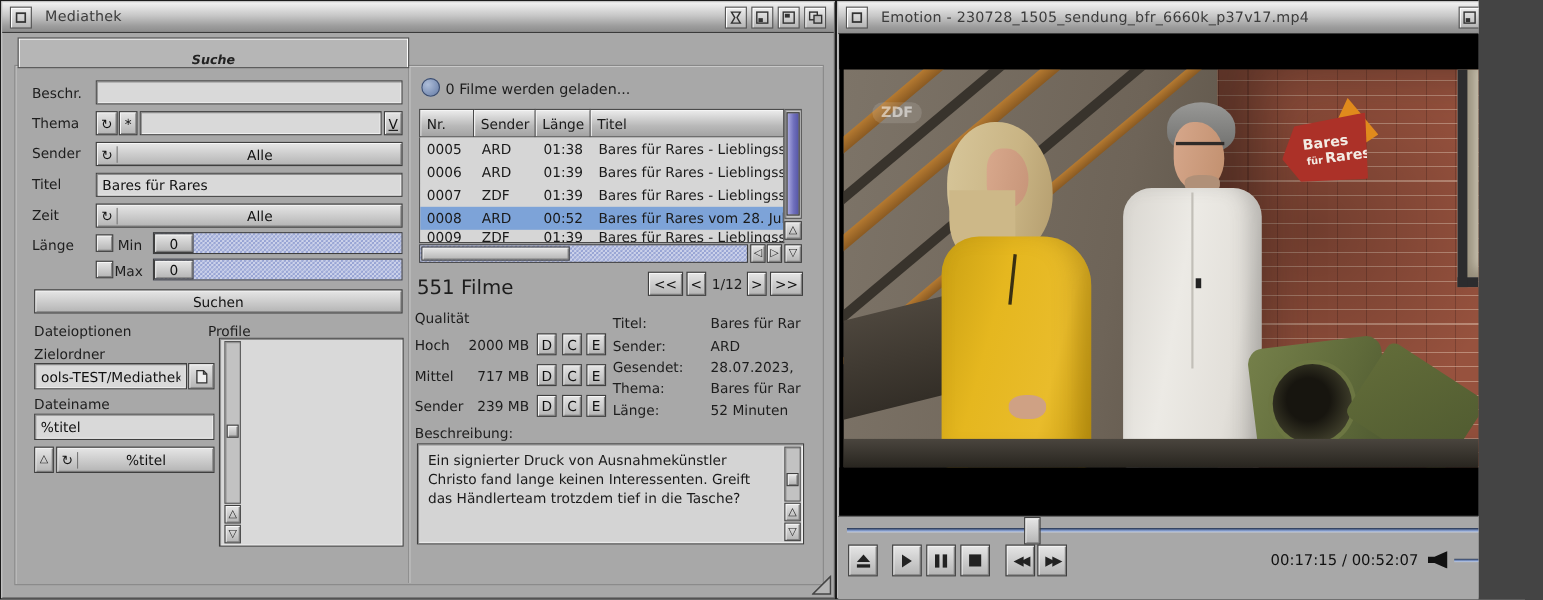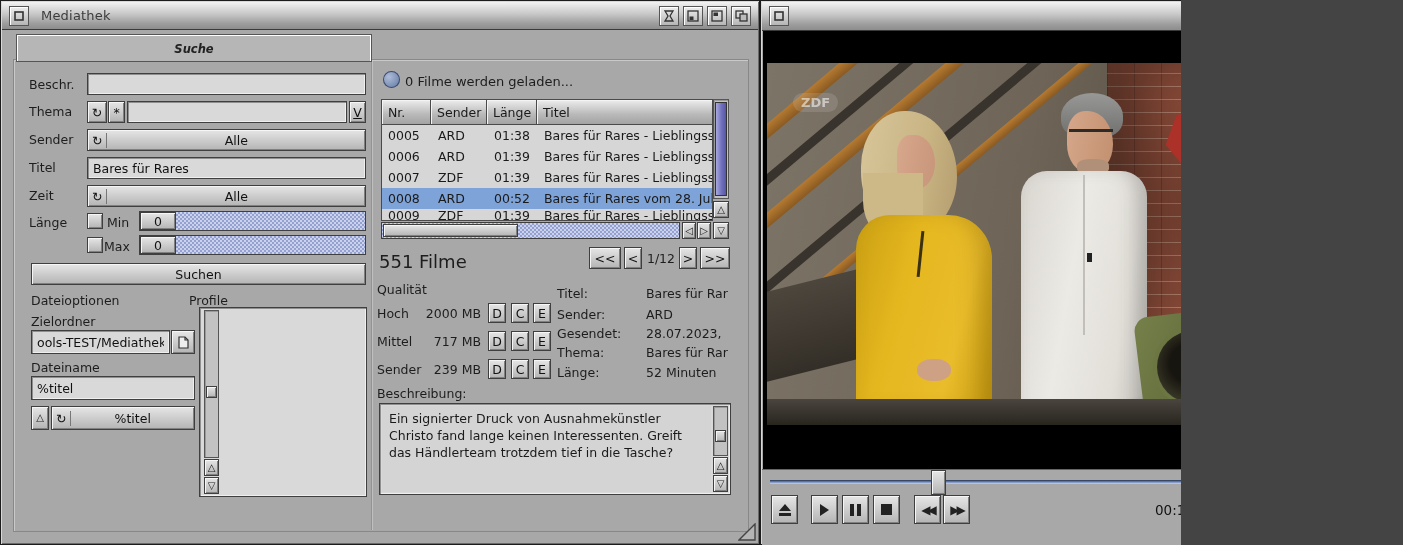--- a/index.html
+++ b/index.html
@@ -1,17 +1,17 @@
 <!DOCTYPE html>
 <html style="--selection: #7da3d8; --profile-selection: #5b95d6; --slider-blue: #93a0d2; --hoodie-yellow: #e5b71f; --logo-orange: #e08a1c; --logo-red: #ac3128;"><head>
 <meta charset="utf-8">
 <style>
   html,body{margin:0;padding:0;background:#444;}
   *{box-sizing:border-box;}
-  .screen{position:relative;width:1181px;height:545px;background:#a3a3a3;overflow:hidden;
+  .screen{position:relative;width:1344px;height:545px;background:#a3a3a3;overflow:hidden;
           font-family:"DejaVu Sans",sans-serif;font-size:12.5px;color:#1a1a1a;}
   .window{position:absolute;top:0;height:545px;background:#a8a8a8;border:1px solid #1c1c1c;
           box-shadow:inset 1px 1px 0 #d8d8d8, inset -1px -1px 0 #6a6a6a;}
   .win-left{left:0;width:760px;}
   .win-right{left:760px;width:643px;}
 
   
   .titlebar{position:absolute;left:1px;top:1px;right:1px;height:28px;
             background:linear-gradient(#f2f2f2,#c7c7c7 45%,#9d9d9d 80%,#8d8d8d);
             border-bottom:1px solid #3a3a3a;display:flex;align-items:center;}
@@ -35,21 +35,21 @@
   .dither{background-color:#ccd2ea;
     background-image:linear-gradient(45deg,#93a0d2 25%,transparent 25% 75%,#93a0d2 75%),
                      linear-gradient(45deg,#93a0d2 25%,transparent 25% 75%,#93a0d2 75%);
     background-position:0 0,2px 2px;background-size:4px 4px;}
   .arrowglyph{font-size:10px;line-height:1;color:#222;}
 
   
   .tab{position:absolute;top:34px;height:24px;border:1px solid #fff;outline:1px solid #555;
        display:flex;align-items:center;justify-content:center;font-style:italic;font-weight:bold;
        font-size:11.5px;color:#222;}
-  .tab-active{background:#b6b6b6;border-bottom:none;height:26px;z-index:3;}
+  .tab-active{background:#b6b6b6;border-bottom:none;height:26px;z-index:3;align-items:flex-end;}
   .tab-inactive{background:#8e8e8e;}
   .content-frame{position:absolute;left:12px;top:58px;right:10px;bottom:12px;border:1px solid #888;
        box-shadow:inset 1px 1px 0 #c9c9c9;}
   .vdivider{position:absolute;left:370px;top:60px;bottom:14px;width:2px;
        background:linear-gradient(90deg,#7c7c7c,#d6d6d6);}
 
   
   .thead-cell{background:linear-gradient(#ededed,#b9b9b9 60%,#a3a3a3);border:1px solid #4a4a4a;
        border-left:none;display:flex;align-items:center;padding-left:6px;font-size:12.5px;
        box-shadow:inset 1px 1px 0 #f4f4f4;}
@@ -326,20 +326,21 @@
 
   <div class="window win-right">
     <div class="titlebar" style="height:29px;">
       <span class="tb-left">
         <span class="gadget">
           <svg width="10" height="10">
               <rect x="1" y="1" width="8" height="8" fill="none" stroke="#333" stroke-width="1.6"></rect>
             </svg>
         </span>
       </span>
+      <span class="tb-title">Emotion - 230728_1505_sendung_bfr_6660k_p37v17.mp4</span>
       <span class="tb-right">
         <span class="gadget">
           <svg width="12" height="12">
               <rect x="1" y="1" width="10" height="10" fill="none" stroke="#333" stroke-width="1.3"></rect>
               <rect x="2.5" y="6.5" width="4" height="3.5" fill="#333"></rect>
             </svg>
         </span>
         <span class="gadget">
           <svg width="12" height="12">
               <rect x="1" y="1" width="10" height="10" fill="none" stroke="#333" stroke-width="1.3"></rect>

